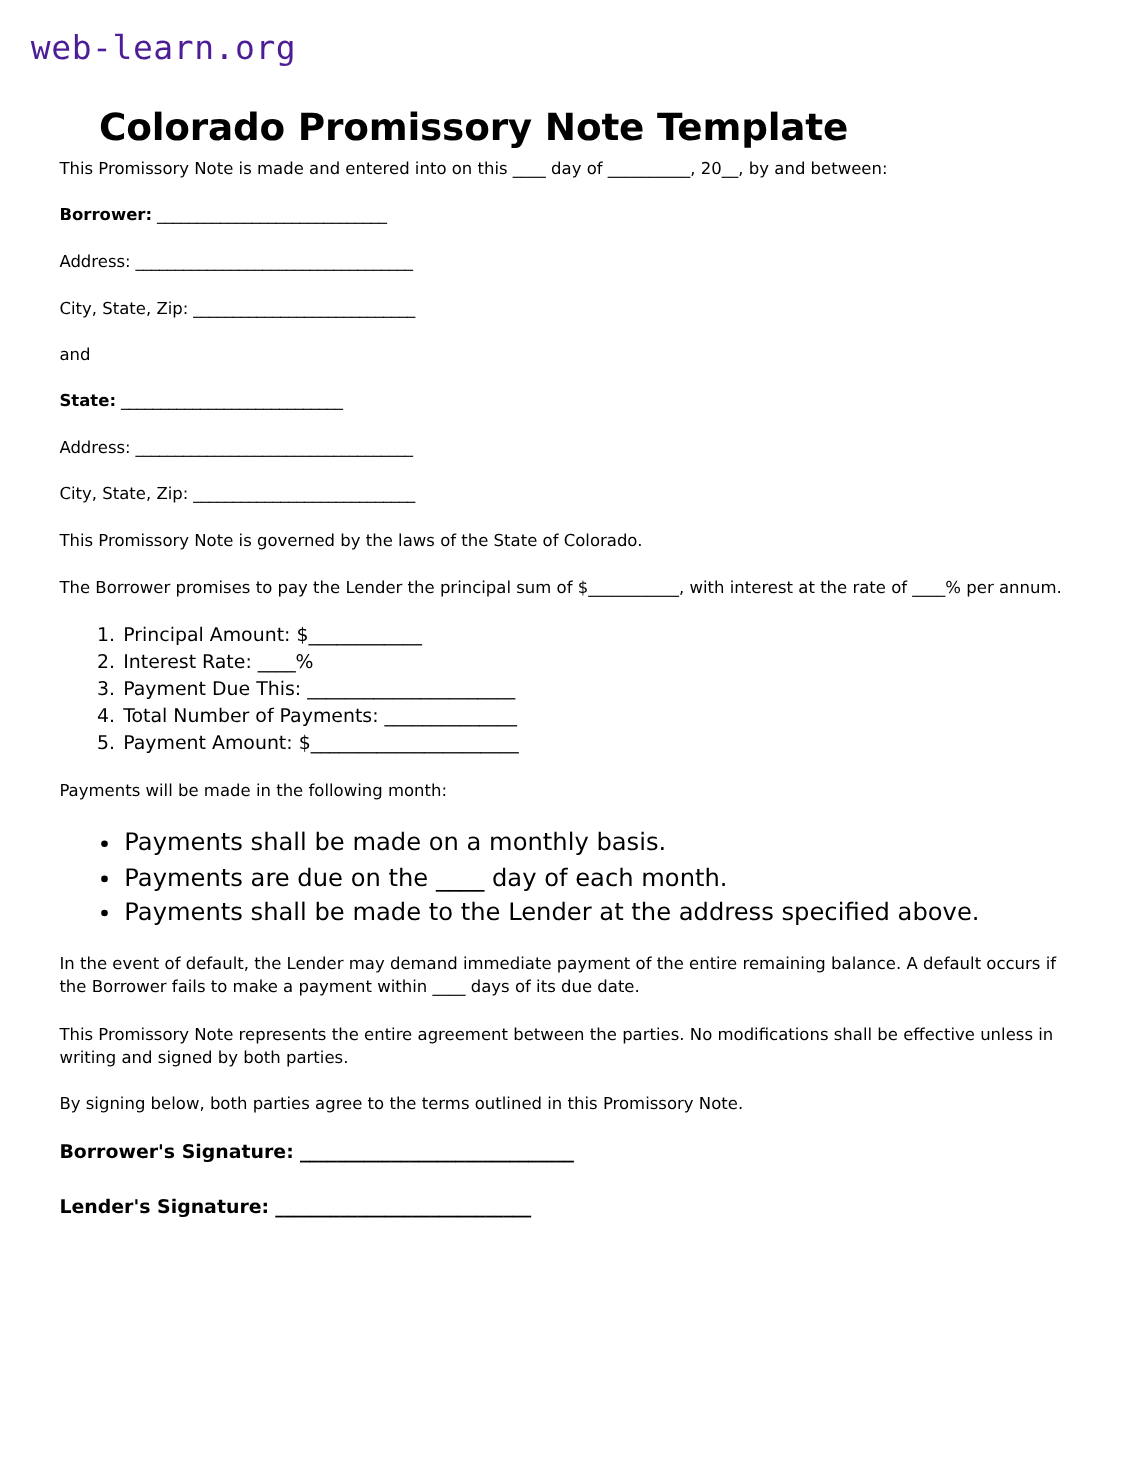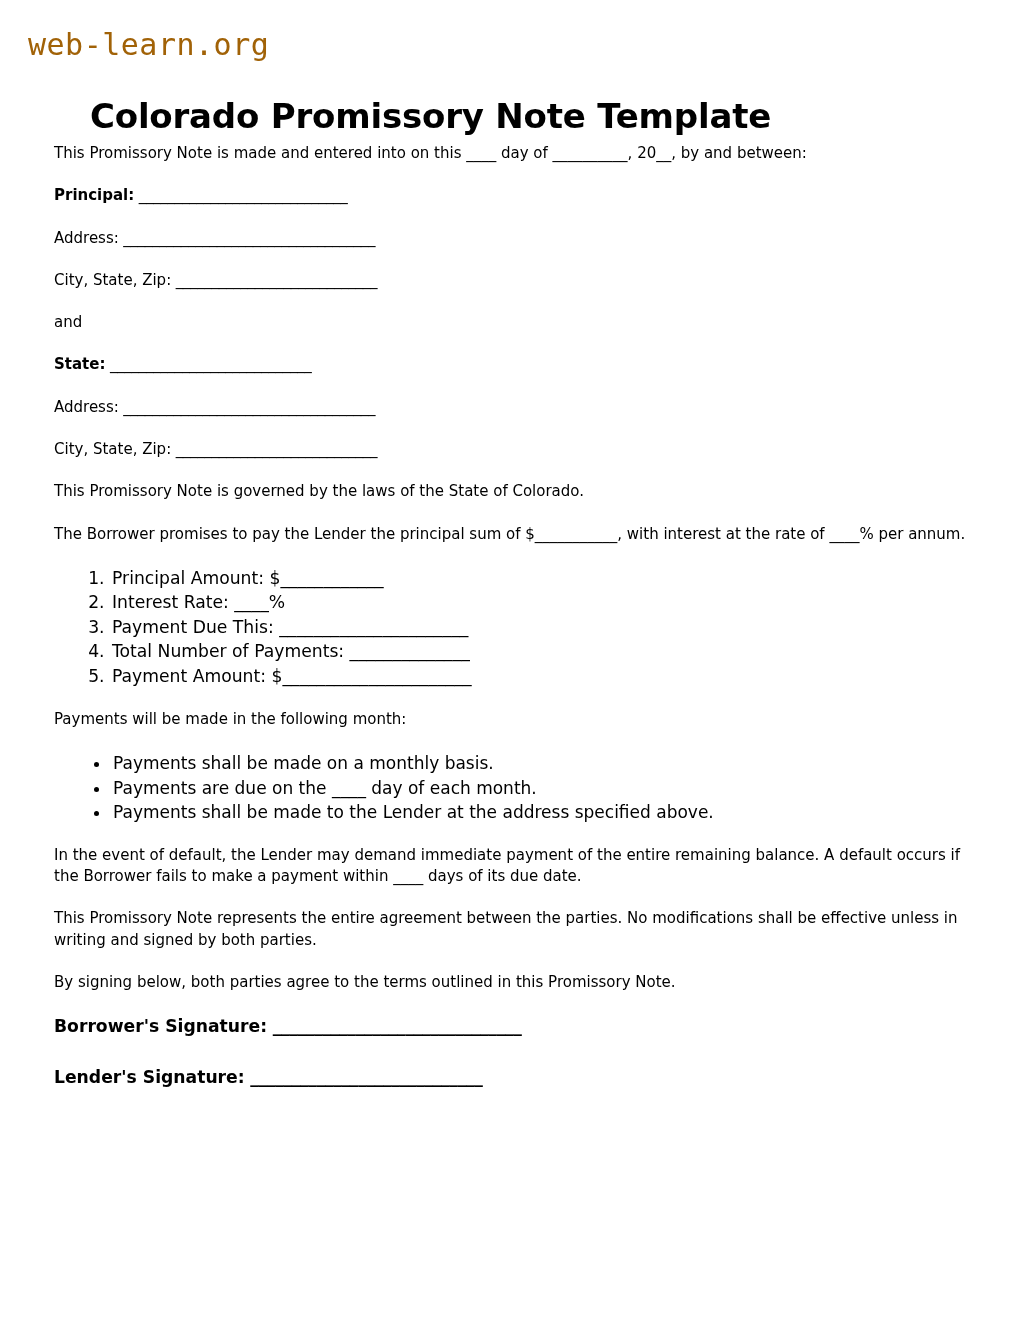--- a/index.html
+++ b/index.html
@@ -25,21 +25,21 @@
   }
 
   
   .watermark {
     position: absolute;
     left: 28px;
     top: 30px;
     font-family: "DejaVu Sans Mono", monospace;
     font-size: 30px;
     letter-spacing: 0.5px;
-    color: #a16207;
+    color: #4c1d95;
     line-height: 1;
     white-space: nowrap;
   }
   .doc-title {
     position: absolute;
     left: 54px;
     top: 74px;
     font-family: "DejaVu Sans", sans-serif;
     font-size: 34px;
     font-weight: bold;
@@ -86,21 +86,21 @@
   }
 
   
   ul.bul-list {
     margin: 0 0 21px 0;
     padding: 0 0 0 57px;
     list-style-position: outside;
     list-style-type: disc;
   }
   ul.bul-list li {
-    font-size: 17px;
+    font-size: 22px;
     line-height: 1.42;
     margin: 0;
     padding-left: 2px;
   }
 
   
   .sig-line {
     margin: 0 0 26px 0;
     font-size: 17.2px;
     line-height: 1.42;
@@ -120,21 +120,21 @@
 
   <div class="watermark">web-learn.org</div>
 
   <h1 class="doc-title">Colorado Promissory Note Template</h1>
 
   <div class="body-wrap">
 
     <p class="para">This Promissory Note is made and entered into on this ____ day of __________, 20__, by and between:</p>
 
     <p class="para">
-      <span class="bold">Principal:</span><span class="blank"> _____________________________</span>
+      <span class="bold">Borrower:</span><span class="blank"> _____________________________</span>
     </p>
 
     <p class="para">
       <span>Address:</span><span class="blank"> ___________________________________</span>
     </p>
 
     <p class="para">
       <span>City, State, Zip:</span><span class="blank"> ____________________________</span>
     </p>
 

